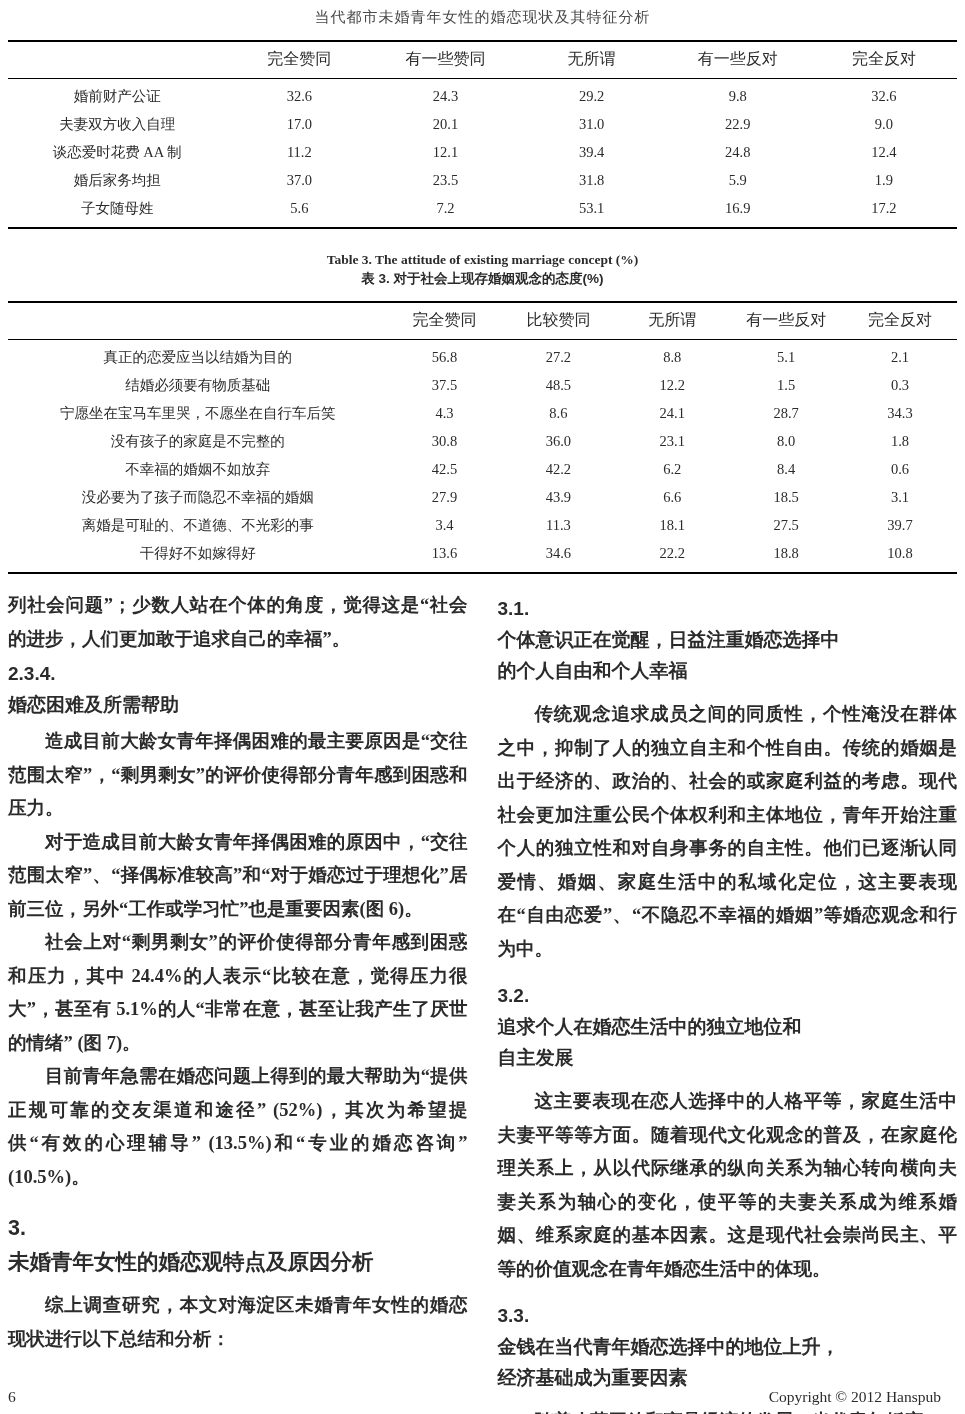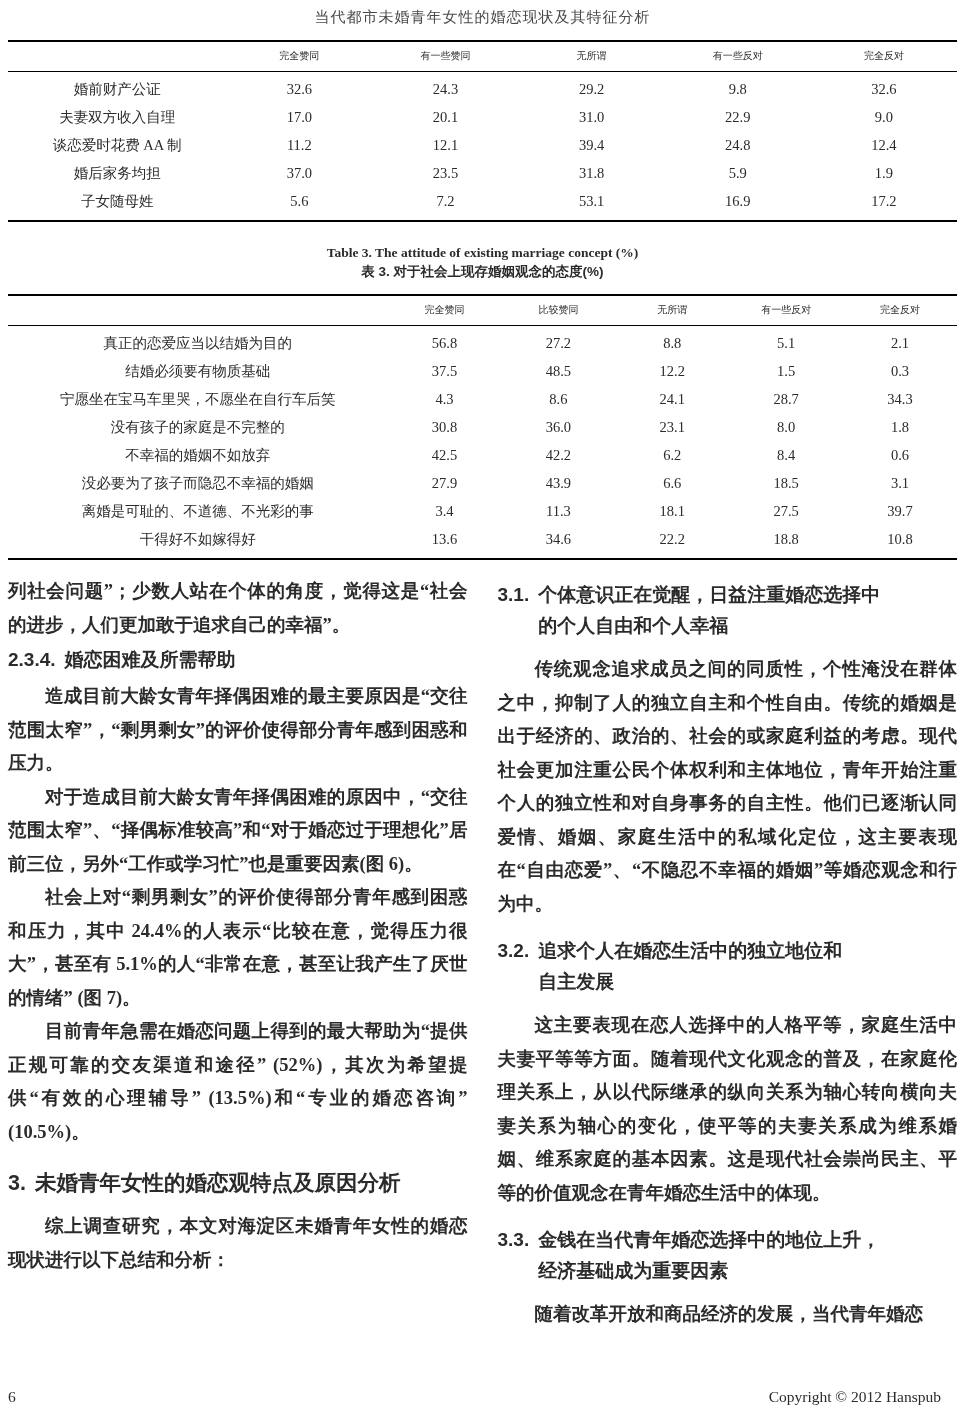--- a/index.html
+++ b/index.html
@@ -29,21 +29,21 @@
 
   table.data-table {
     width:100%;
     border-collapse:collapse;
     border-top:2px solid #000;
     border-bottom:2px solid #000;
     margin-top:13px;
   }
   table.data-table th {
     font-weight:normal;
-    font-size:10px;
+    font-size:16px;
     border-bottom:1.5px solid #000;
     padding:7px 2px 8px 2px;
     text-align:center;
   }
   table.data-table td {
     font-size:14.5px;
     text-align:center;
     padding:4.5px 2px;
   }
   table.data-table tr.first-row td { padding-top:8px; }
@@ -63,25 +63,25 @@
   .para {
     font-size:18.5px;
     line-height:33.5px;
     text-align:justify;
     font-weight:bold;
   }
   .para.indent { text-indent:2em; }
 
   .subheading {
     display:flex;
-    gap:9px;
     font-weight:bold;
     font-size:19px;
     line-height:31px;
     font-family:"Liberation Sans", sans-serif;
+    flex-direction:column;
   }
   .subheading .h-title { white-space:pre-line; }
   .h234 { margin-top:2px; margin-bottom:5px; }
   .h3big {
     font-size:21.5px;
     line-height:34px;
     margin-top:17px;
     margin-bottom:10px;
   }
   .h31 { margin-top:4px; margin-bottom:12px; }

